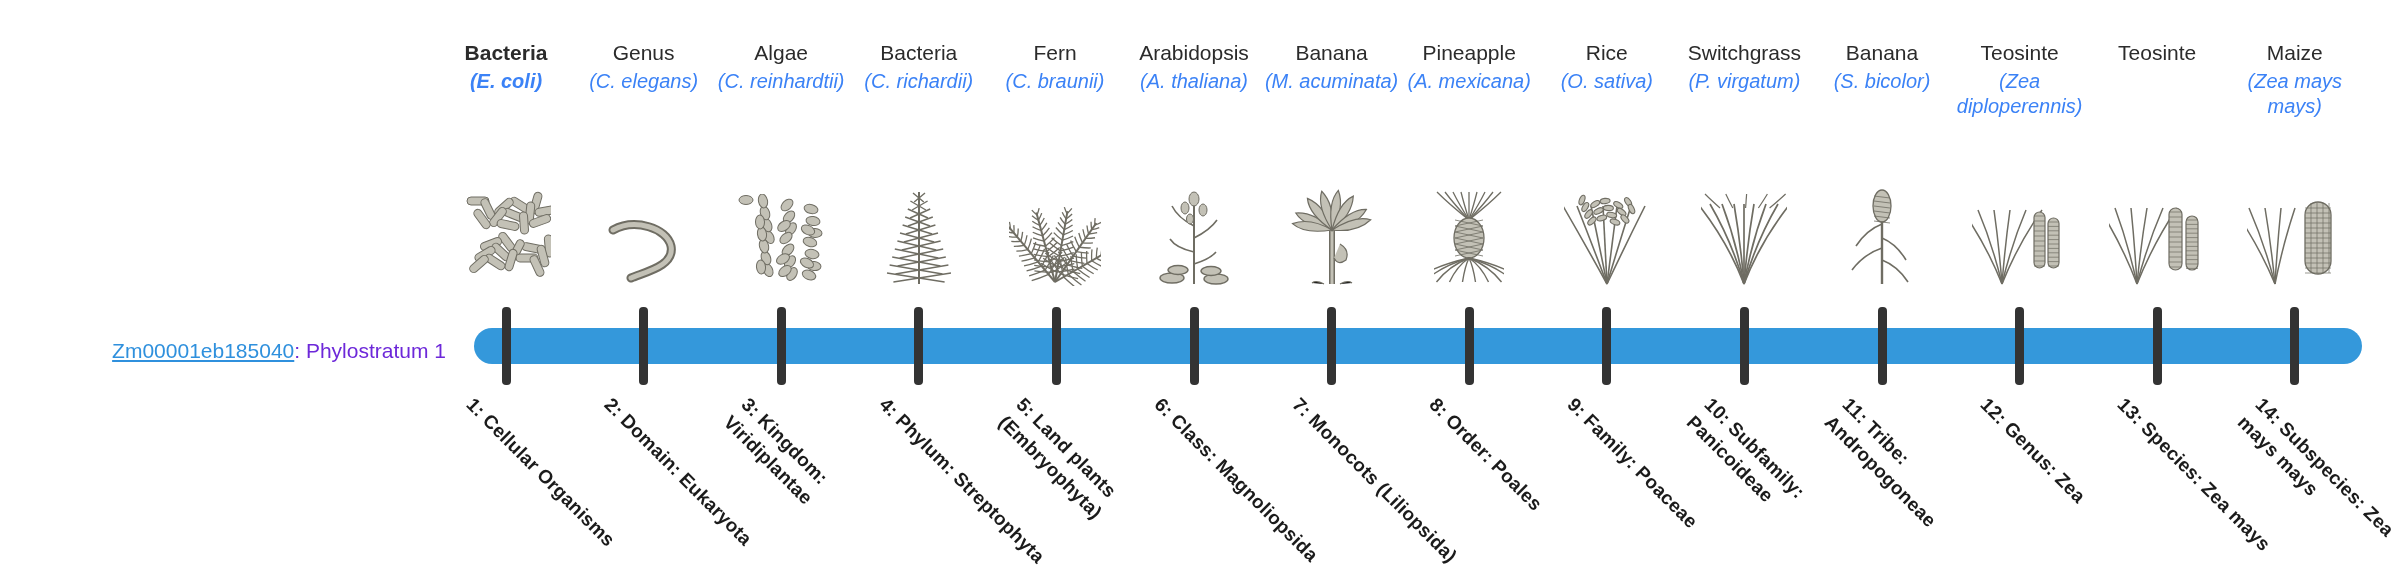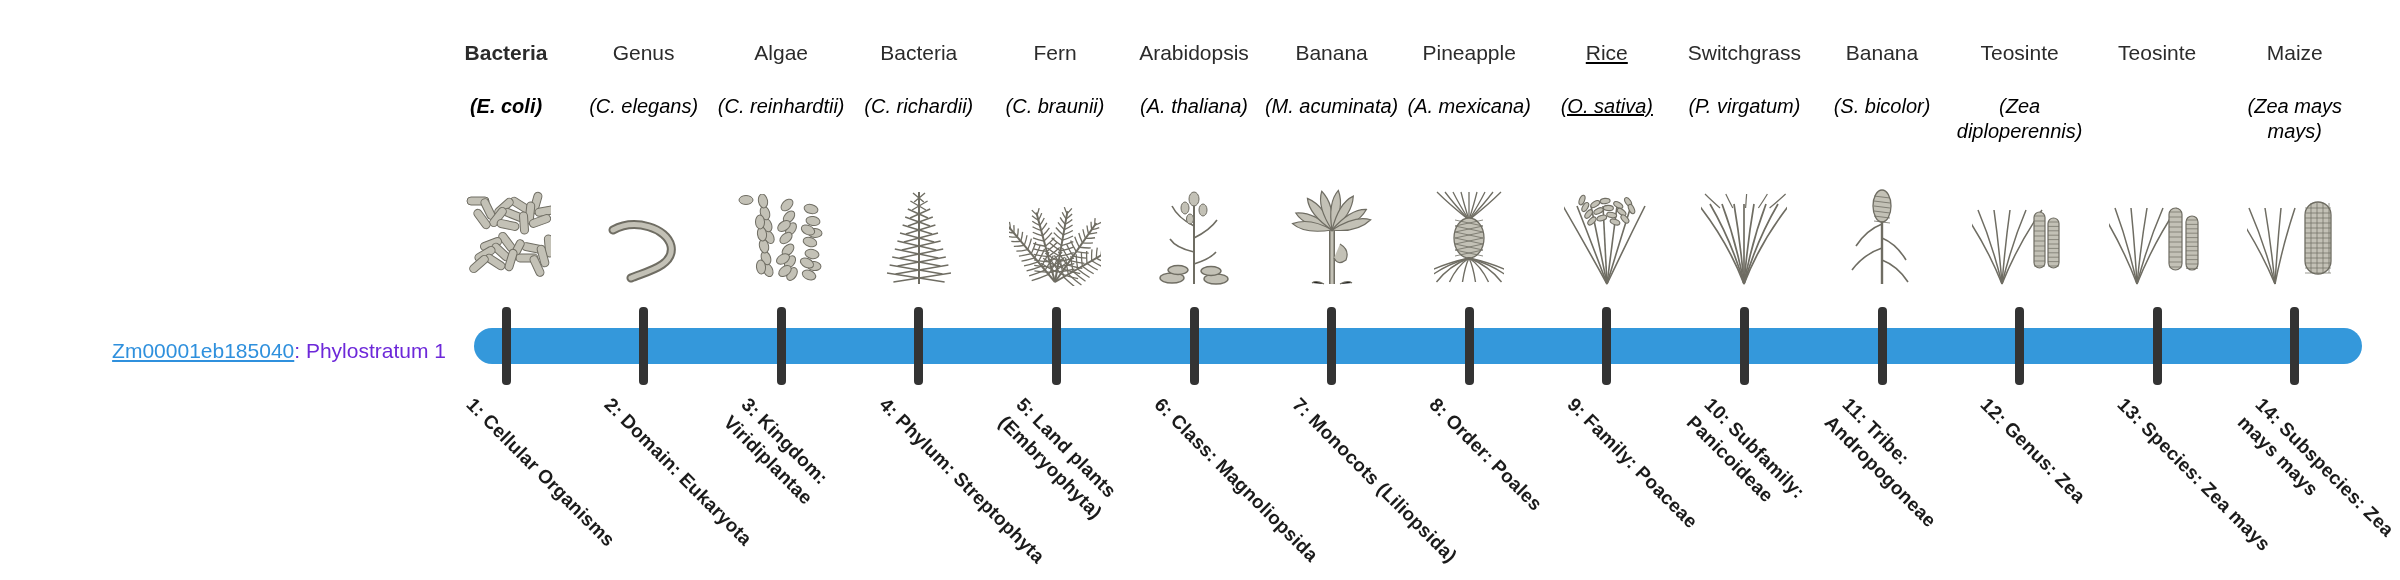--- a/index.html
+++ b/index.html
@@ -58,23 +58,23 @@
   .col-common {
     font-size: 21px;
     color: #2b2b2b;
     line-height: 1.25;
     margin-top: 40px;
     word-wrap: break-word;
   }
   .col-sci {
     font-size: 20px;
     font-style: italic;
-    color: #000000;
+    color: #3b82f6;
     line-height: 1.25;
-    margin-top: 28px;
+    margin-top: 3px;
     word-wrap: break-word;
   }
   .col-art {
     position: absolute;
     left: 0;
     right: 0;
     top: 168px;
     height: 118px;
     display: flex;
     align-items: flex-end;
@@ -532,21 +532,21 @@
               <path d="M35 72 q-4 8 -6.5 24"></path>
               <path d="M35 72 q4 8 6.5 24"></path>
               <path d="M35 72 q12 8 19.5 24"></path>
               <path d="M35 72 q20 8 32.5 24"></path>
               <path d="M35 72 q28 8 45.5 24"></path>
               <path d="M35 72 q36 8 58.5 24"></path>
             </g>
      </svg>
         </div>
       </div>
-      <div class="col" style="left: 1067.8px; width: 138px; text-decoration: underline;">
+      <div class="col" style="left: 1067.8px; width: 138px;">
         <div class="col-common">Rice</div>
         <div class="col-sci">(O. sativa)</div>
         <div class="col-art">
           <svg width="86" height="100" viewBox="0 0 86 100">
      <g stroke="#6f6d63" stroke-width="1.6" fill="none">
       <path d="M43 98 q-22 -40 -44 -78"></path>
               <path d="M43 98 q-15 -40 -30 -78"></path>
               <path d="M43 98 q-8 -40 -16 -78"></path>
               <path d="M43 98 q-2 -40 -4 -78"></path>
               <path d="M43 98 q5 -40 10 -78"></path>

